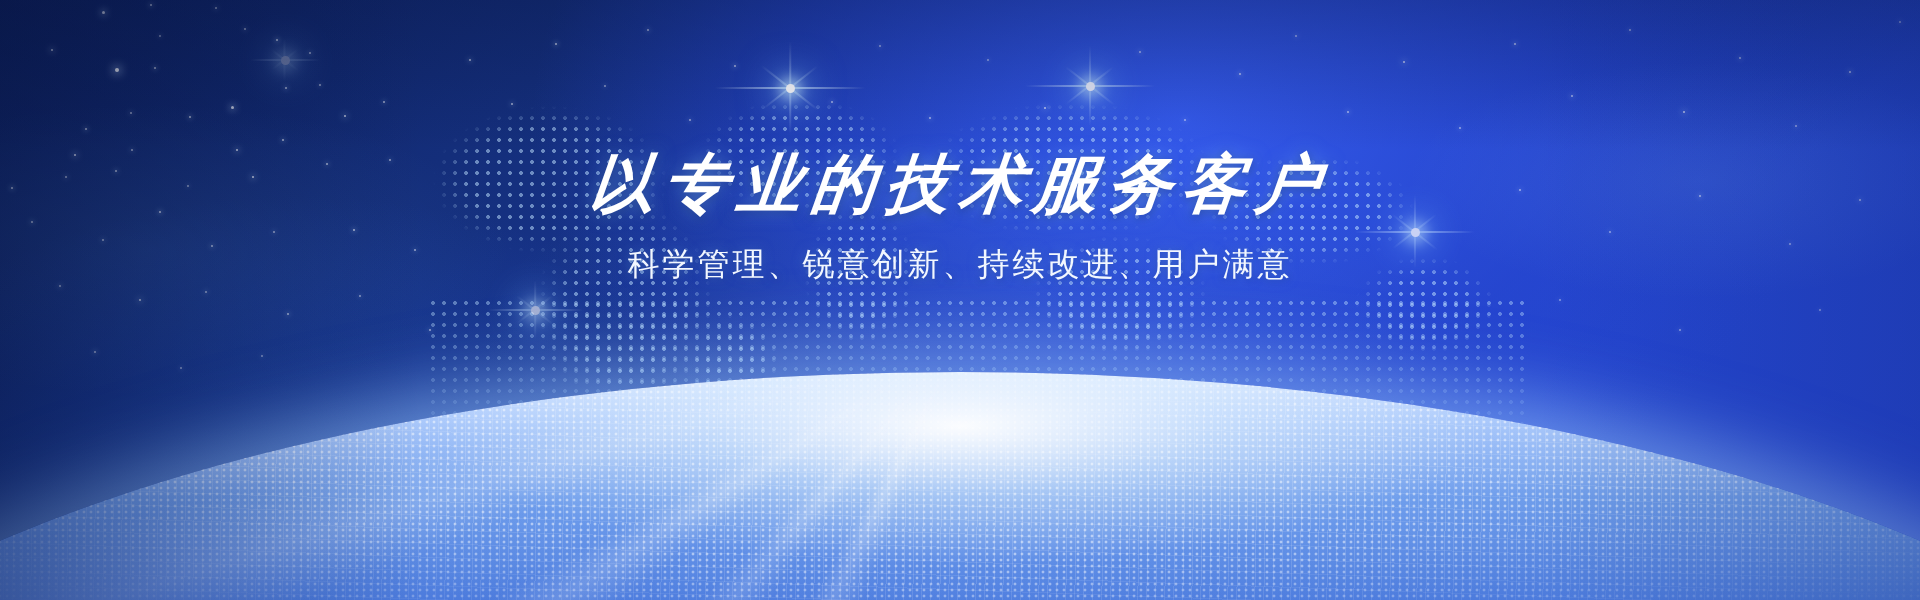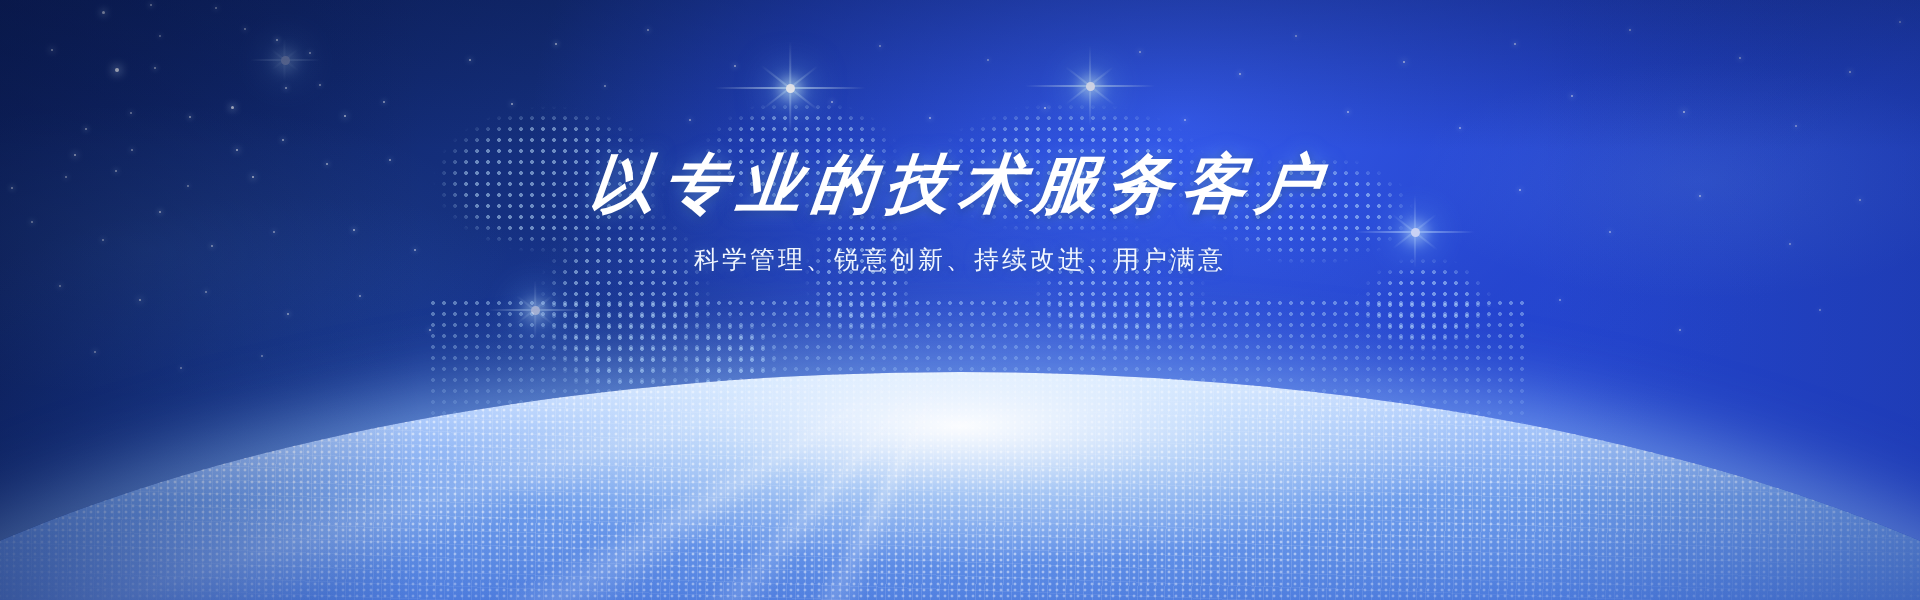--- a/index.html
+++ b/index.html
@@ -140,21 +140,21 @@
     font-weight:700;
     font-size:64px;
     line-height:1.05;
     letter-spacing:10px;
     color:#ffffff;
     text-shadow:0 0 18px rgba(120,180,255,.55), 0 2px 10px rgba(10,30,90,.55);
     transform:skewX(-6deg);
   }
   .subline{
     margin:26px 0 0 0;
-    font-size:25px;
+    font-size:32px;
     letter-spacing:3px;
     color:#f2f7ff;
     font-weight:400;
     text-shadow:0 0 12px rgba(110,170,255,.5), 0 1px 6px rgba(10,30,90,.45);
   }
 </style>
 </head>
 <body>
 
 <div id="banner">

